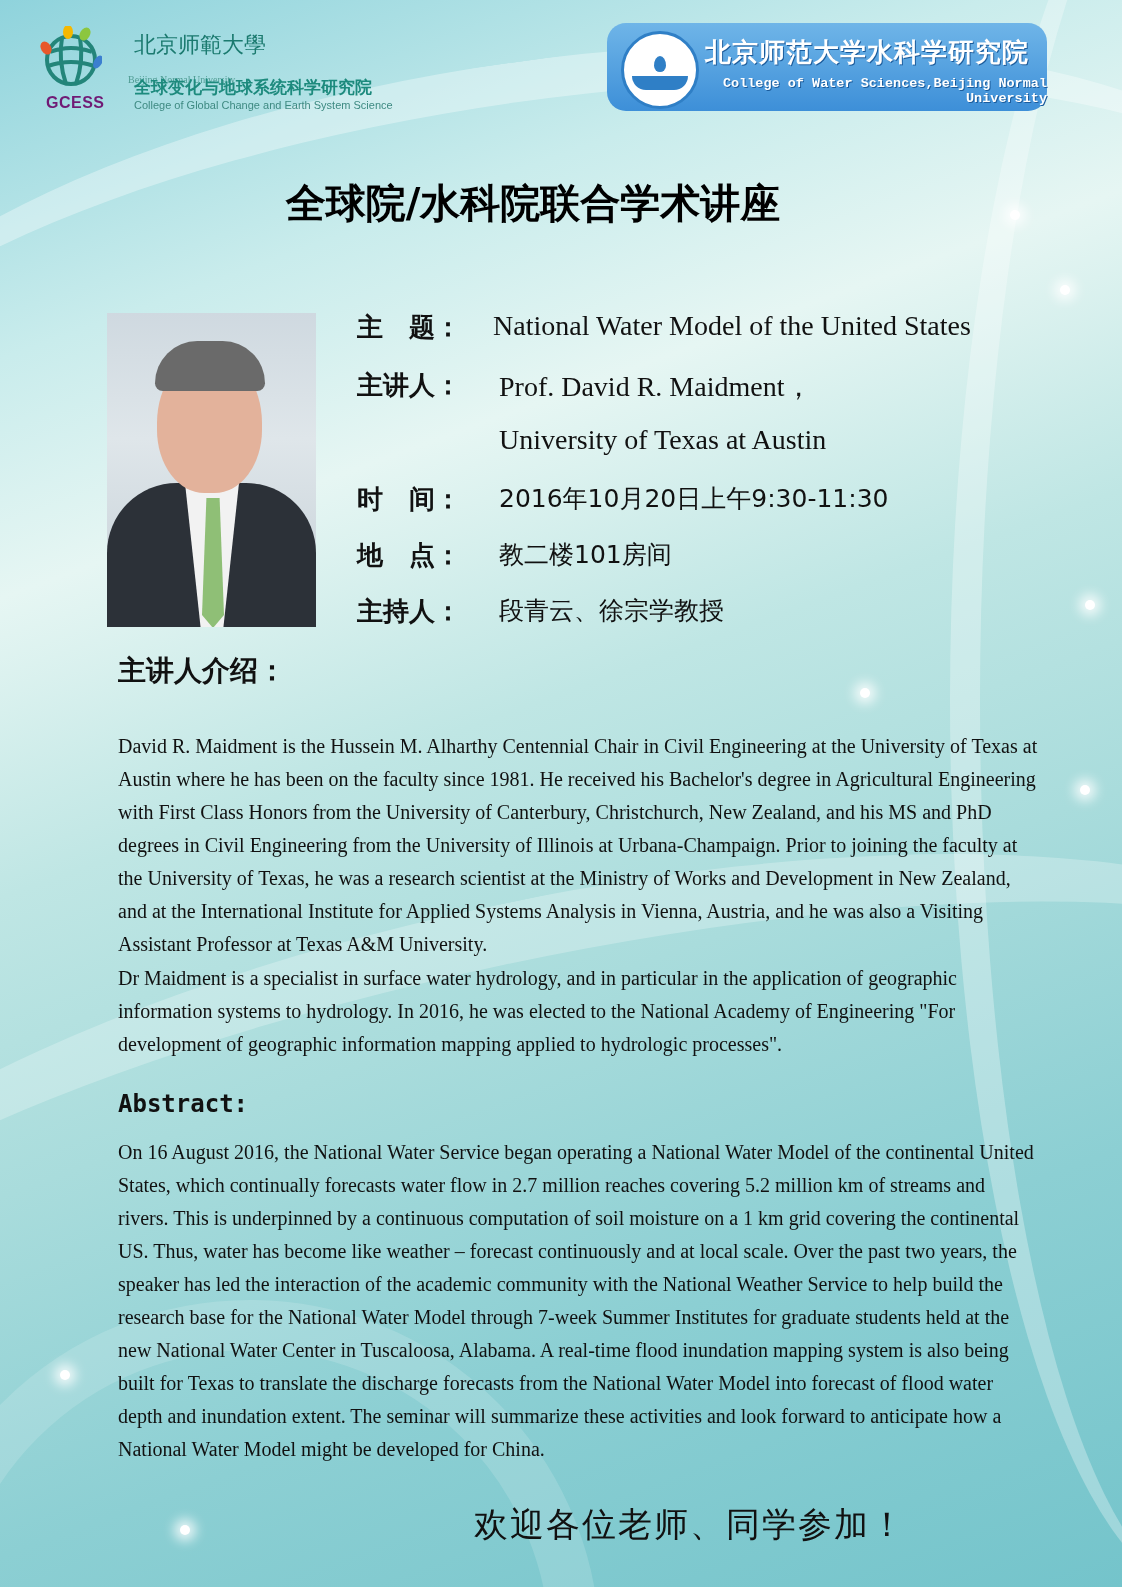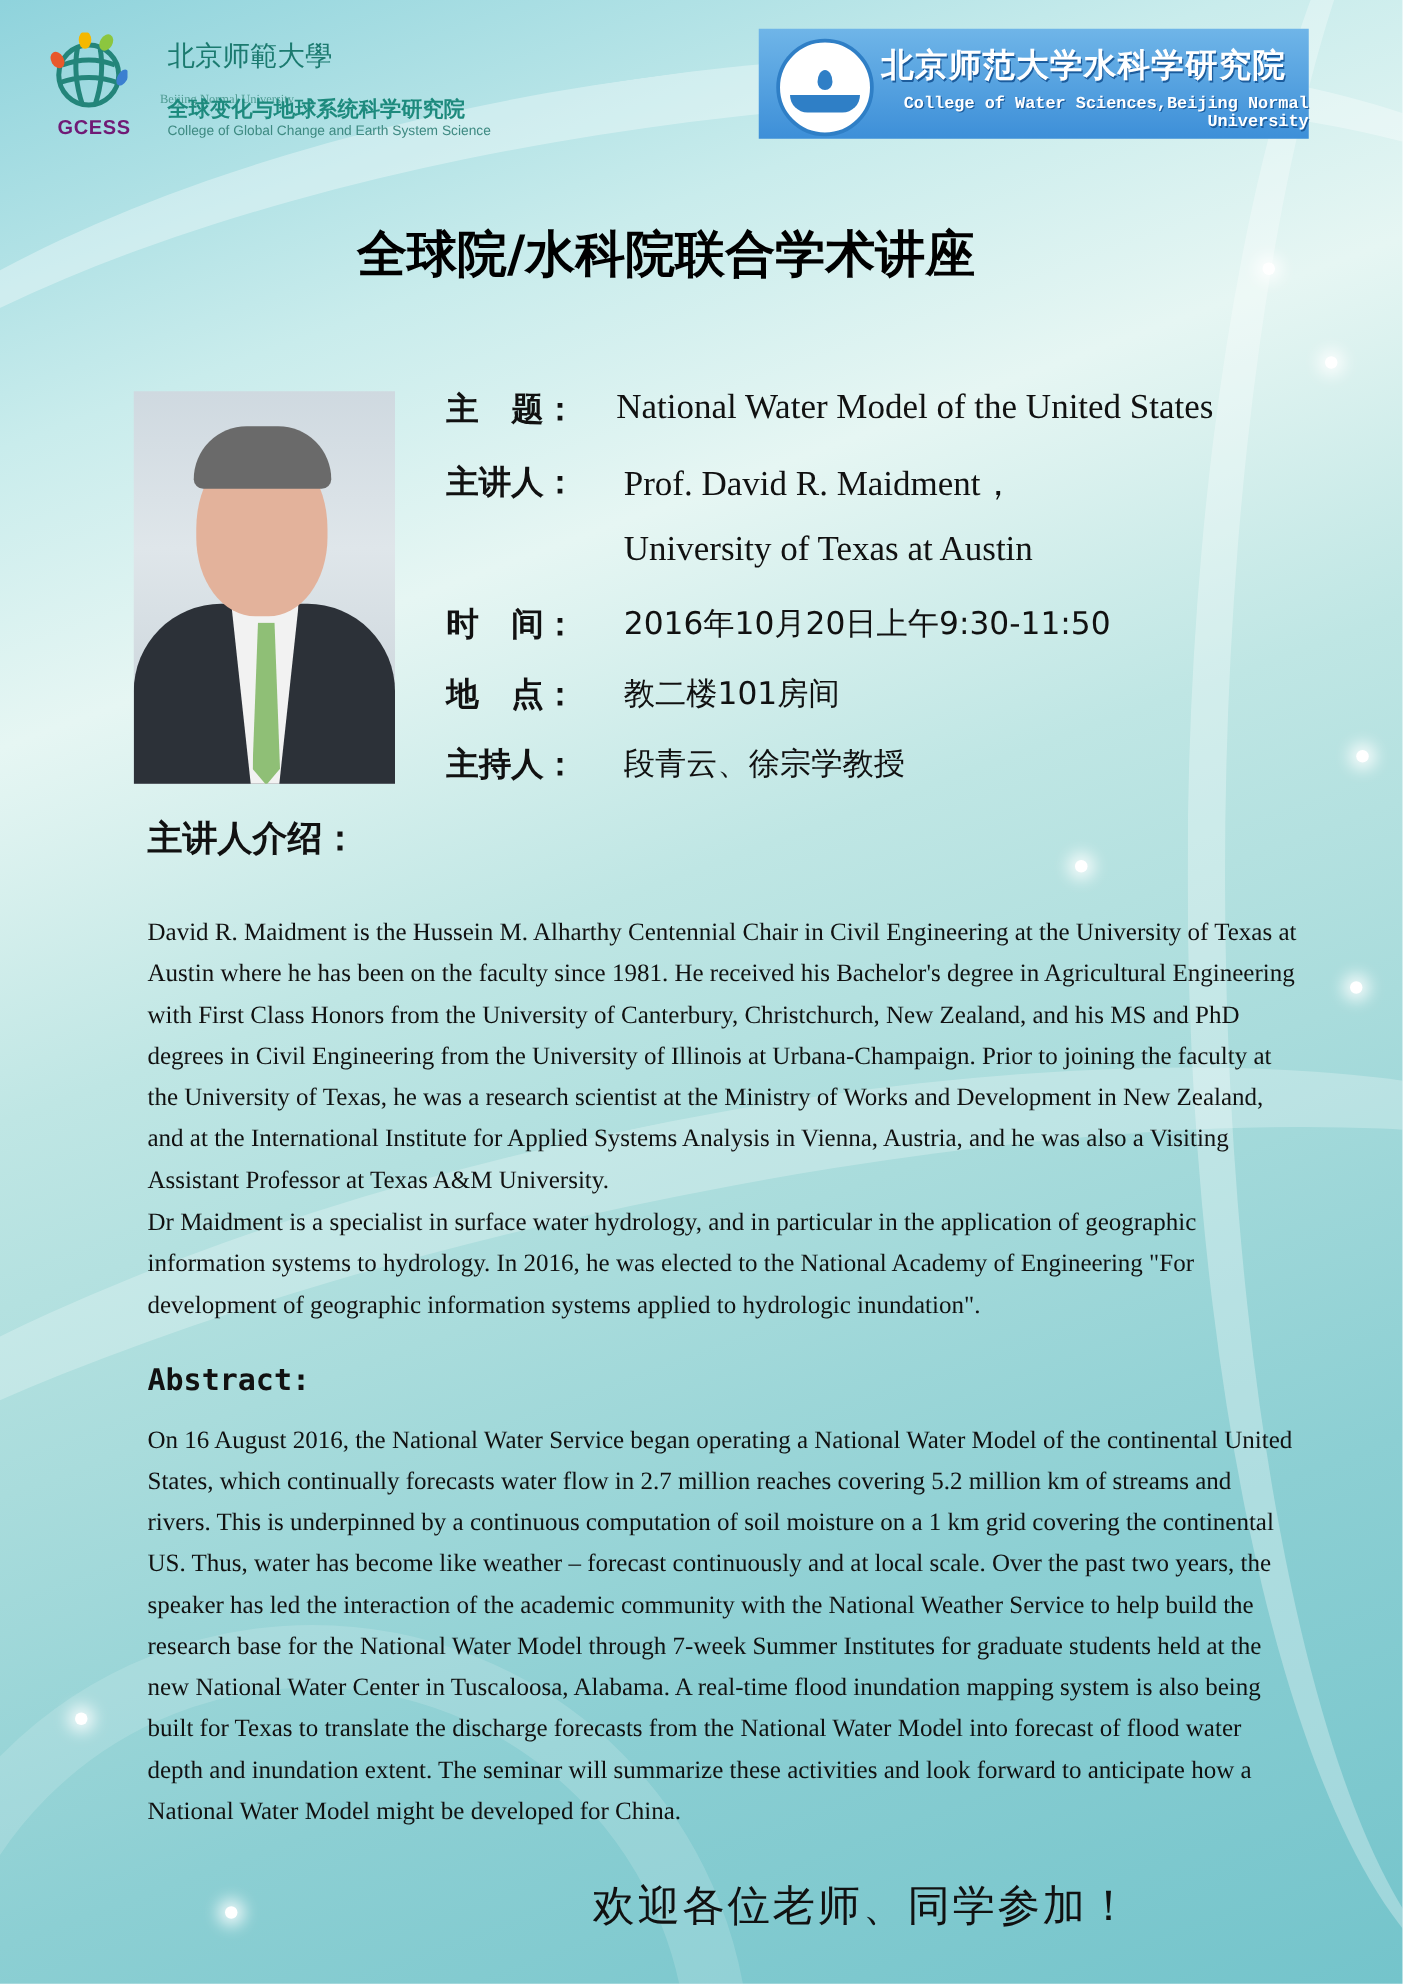--- a/index.html
+++ b/index.html
@@ -12,21 +12,21 @@
   .s3{left:950px;top:-200px;width:500px;height:1800px;border-left:30px solid rgba(255,255,255,0.3);}
   .s4{left:-100px;top:1300px;width:600px;height:600px;border:50px solid rgba(255,255,255,0.15);}
   .sparkle{position:absolute;width:10px;height:10px;border-radius:50%;background:#fff;box-shadow:0 0 12px 6px rgba(255,255,255,0.8);}
   .logo-left{position:absolute;left:36px;top:22px;width:370px;height:92px;}
   .globe{position:absolute;left:4px;top:4px;width:62px;height:62px;}
   .gcess{position:absolute;left:10px;top:72px;font-family:"Liberation Sans",sans-serif;font-size:16px;color:#701a75;font-weight:bold;letter-spacing:0.5px;}
   .bnu-cn{position:absolute;left:98px;top:8px;font-family:"DejaVu Serif",serif;font-size:22px;color:#1b7a6f;}
   .bnu-en{position:absolute;left:92px;top:40px;font-family:Liberation Serif, serif;font-size:10px;color:#4f9c93;margin-top:12px;}
   .gcess-cn{position:absolute;left:98px;top:54px;font-family:"DejaVu Sans",sans-serif;font-size:17px;color:#1d8a7d;font-weight:bold;}
   .gcess-en{position:absolute;left:98px;top:77px;font-family:"Liberation Sans",sans-serif;font-size:11px;color:#3e8a82;}
-  .logo-right{position:absolute;left:607px;top:23px;width:440px;height:88px;background:linear-gradient(180deg,#6fb5e8,#3d8fd8);}
+  .logo-right{position:absolute;left:607px;top:23px;width:440px;height:88px;background:linear-gradient(180deg,#6fb5e8,#3d8fd8);border-radius:19px;}
   .cws-seal{position:absolute;left:14px;top:8px;width:72px;height:72px;border-radius:50%;background:#fff;border:3px solid #2f7fc6;}
   .cws-seal .drop{position:absolute;left:30px;top:22px;width:12px;height:16px;background:#2f7fc6;border-radius:50% 50% 50% 50%/60% 60% 40% 40%;}
   .cws-seal .wave{position:absolute;left:8px;top:42px;width:56px;height:14px;background:#2f7fc6;border-radius:0 0 28px 28px;}
   .cws-cn{position:absolute;left:98px;top:12px;font-family:"DejaVu Serif",serif;font-size:26px;color:#fff;font-weight:bold;text-shadow:1px 1px 0 #1c5c9c;letter-spacing:1px;}
   .cws-en{position:absolute;left:98px;top:53px;font-family:Liberation Mono, monospace;font-size:13.5px;color:#fff;font-weight:bold;text-shadow:1px 1px 0 #1c5c9c;text-align:right;}
   .title{position:absolute;left:0;width:1066px;top:176px;text-align:center;font-family:"DejaVu Sans",sans-serif;font-weight:bold;font-size:40px;color:#000;}
   .photo{position:absolute;left:107px;top:313px;width:209px;height:314px;background:linear-gradient(180deg,#cfd9e0 0%,#dfe6ea 40%,#c4cfd6 100%);overflow:hidden;}
   .photo .face{position:absolute;left:50px;top:40px;width:105px;height:140px;border-radius:50% 50% 45% 45%;background:#e3b29b;}
   .photo .hair{position:absolute;left:48px;top:28px;width:110px;height:50px;border-radius:55px 55px 10px 10px;background:#6a6a6a;}
   .photo .suit{position:absolute;left:0;top:170px;width:209px;height:160px;background:#2c3138;border-radius:70px 70px 0 0;}
@@ -99,32 +99,32 @@
   </div>
   <div class="row" style="top:58px">
     <span class="lbl">主讲人：</span>
     <span class="val" style="left:142px;top:0">Prof. David R. Maidment，</span>
   </div>
   <div class="row" style="top:114px">
     <span class="val" style="left:142px;top:0">University of Texas at Austin</span>
   </div>
   <div class="row" style="top:172px">
     <span class="lbl">时　间：</span>
-    <span class="val-cn" style="left:142px;top:0">2016年10月20日上午9:30-11:50</span>
+    <span class="val-cn" style="left:142px;top:0">2016年10月20日上午9:30-11:30</span>
   </div>
   <div class="row" style="top:228px">
     <span class="lbl">地　点：</span>
     <span class="val-cn" style="left:142px;top:0">教二楼101房间</span>
   </div>
   <div class="row" style="top:284px">
     <span class="lbl">主持人：</span>
     <span class="val-cn" style="left:142px;top:0">段青云、徐宗学教授</span>
   </div>
 </div>
 
 <div class="intro-h">主讲人介绍：</div>
 <p class="para" style="top:730px">David R. Maidment is the Hussein M. Alharthy Centennial Chair in Civil Engineering at the University of Texas at Austin where he has been on the faculty since 1981. He received his Bachelor's degree in Agricultural Engineering with First Class Honors from the University of Canterbury, Christchurch, New Zealand, and his MS and PhD degrees in Civil Engineering from the University of Illinois at Urbana-Champaign. Prior to joining the faculty at the University of Texas, he was a research scientist at the Ministry of Works and Development in New Zealand, and at the International Institute for Applied Systems Analysis in Vienna, Austria, and he was also a Visiting Assistant Professor at Texas A&amp;M University.</p>
-<p class="para" style="top:962px">Dr Maidment is a specialist in surface water hydrology, and in particular in the application of geographic information systems to hydrology. In 2016, he was elected to the National Academy of Engineering "For development of geographic information systems applied to hydrologic inundation".</p>
+<p class="para" style="top:962px">Dr Maidment is a specialist in surface water hydrology, and in particular in the application of geographic information systems to hydrology. In 2016, he was elected to the National Academy of Engineering "For development of geographic information mapping applied to hydrologic processes".</p>
 
 <div class="abs-h">Abstract:</div>
 <p class="para" style="top:1136px">On 16 August 2016, the National Water Service began operating a National Water Model of the continental United States, which continually forecasts water flow in 2.7 million reaches covering 5.2 million km of streams and rivers. This is underpinned by a continuous computation of soil moisture on a 1 km grid covering the continental US. Thus, water has become like weather – forecast continuously and at local scale. Over the past two years, the speaker has led the interaction of the academic community with the National Weather Service to help build the research base for the National Water Model through 7-week Summer Institutes for graduate students held at the new National Water Center in Tuscaloosa, Alabama. A real-time flood inundation mapping system is also being built for Texas to translate the discharge forecasts from the National Water Model into forecast of flood water depth and inundation extent. The seminar will summarize these activities and look forward to anticipate how a National Water Model might be developed for China.</p>
 
 <div class="welcome">欢迎各位老师、同学参加！</div>
 
 </body></html>

